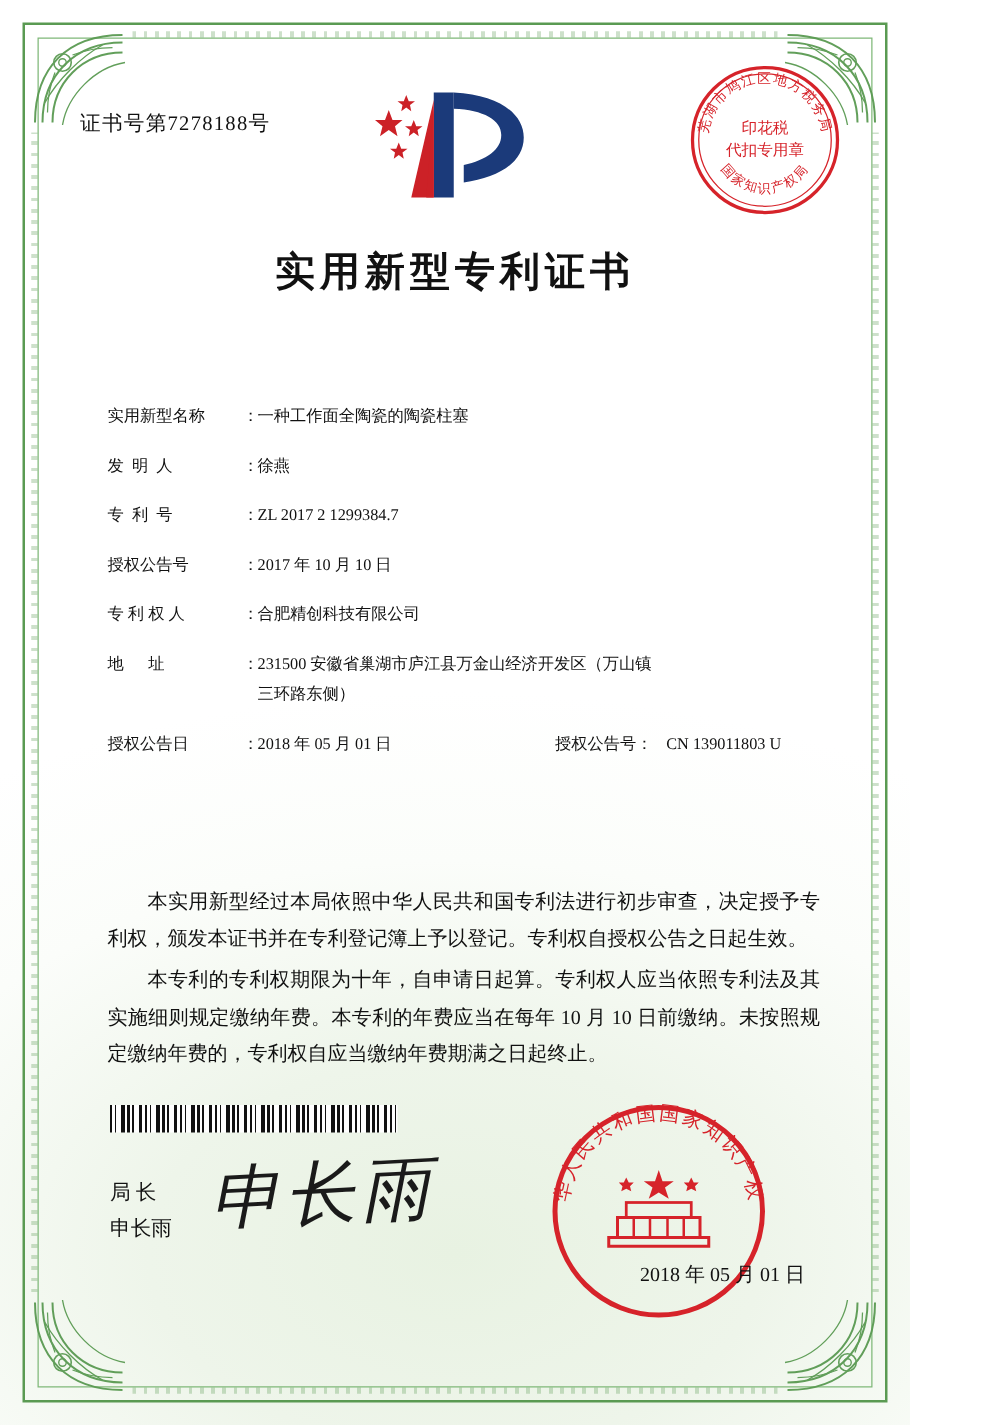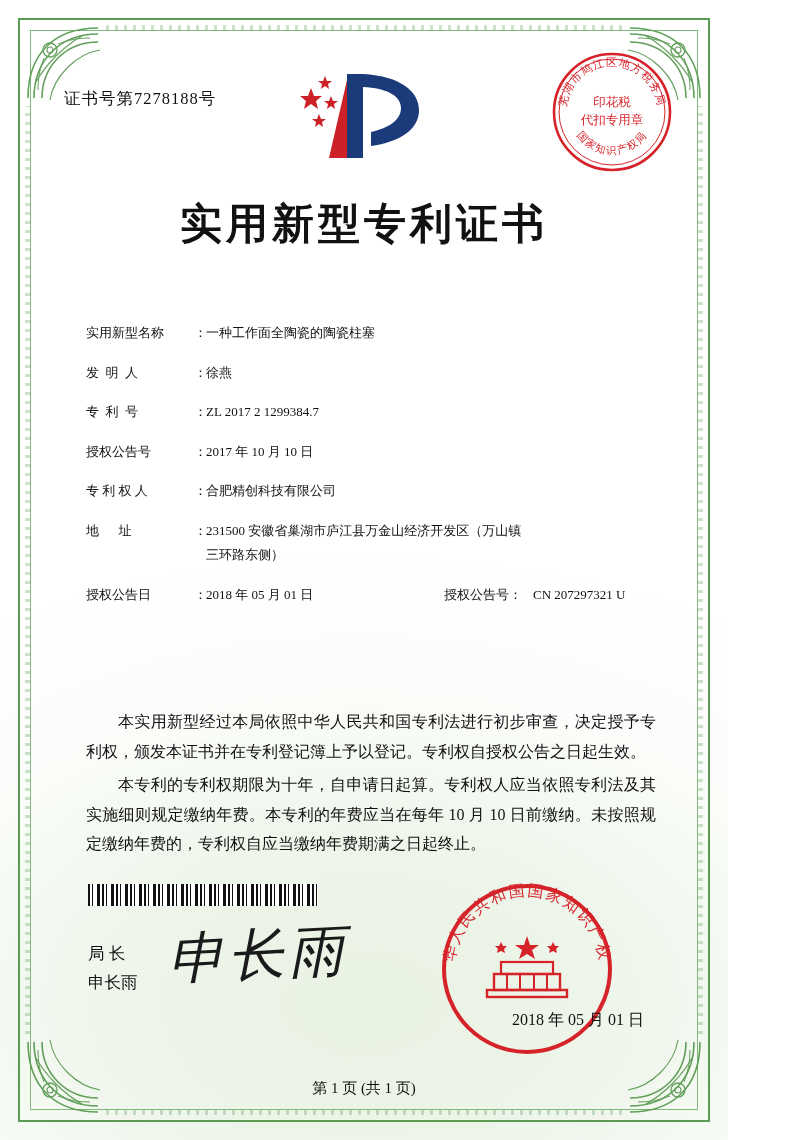--- a/index.html
+++ b/index.html
@@ -105,21 +105,21 @@
     top: 48px;
     width: 128px;
     height: 128px;
   }
 
   .title {
     position: absolute;
     left: 0; right: 0;
     top: 196px;
     text-align: center;
-    font-size: 42px;
+    font-size: 32px;
     font-weight: bold;
     letter-spacing: 4px;
     color: #111;
     font-family: "DejaVu Serif", "Liberation Serif", serif;
   }
 
   
   .fields {
     position: absolute;
     left: 86px;
@@ -392,21 +392,21 @@
         <span class="second-line">三环路东侧）</span>
       </div>
     </div>
 
     <div class="pubrow">
       <div class="left-label">授权公告日</div>
       <div class="field-colon">：</div>
       <div class="left-val">2018 年 05 月 01 日</div>
       <div class="right-label">授权公告号</div>
       <div class="field-colon">：</div>
-      <div class="right-val">CN 207297321 U</div>
+      <div class="right-val">CN 139011803 U</div>
     </div>
   </div>
 
   <div class="body-text">
     <p>本实用新型经过本局依照中华人民共和国专利法进行初步审查，决定授予专利权，颁发本证书并在专利登记簿上予以登记。专利权自授权公告之日起生效。</p>
     <p>本专利的专利权期限为十年，自申请日起算。专利权人应当依照专利法及其实施细则规定缴纳年费。本专利的年费应当在每年 10 月 10 日前缴纳。未按照规定缴纳年费的，专利权自应当缴纳年费期满之日起终止。</p>
   </div>
 
   <div class="barcode"></div>
 
@@ -437,14 +437,13 @@
           <polygon points="0,-40 3,-31 12,-31 5,-26 8,-17 0,-22 -8,-17 -5,-26 -12,-31 -3,-31"></polygon>
           <polygon points="-26,-34 -24,-30 -20,-30 -23,-27 -22,-23 -26,-25 -30,-23 -29,-27 -32,-30 -28,-30"></polygon>
           <polygon points="26,-34 28,-30 32,-30 29,-27 30,-23 26,-25 22,-23 23,-27 20,-30 24,-30"></polygon>
         </g>
       </g>
     </svg>
   </div>
 
   <div class="issue-date">2018 年 05 月 01 日</div>
 
-  <div class="page-footer">第 1 页 (共 1 页)</div>
 </div>
 
 </body></html>

